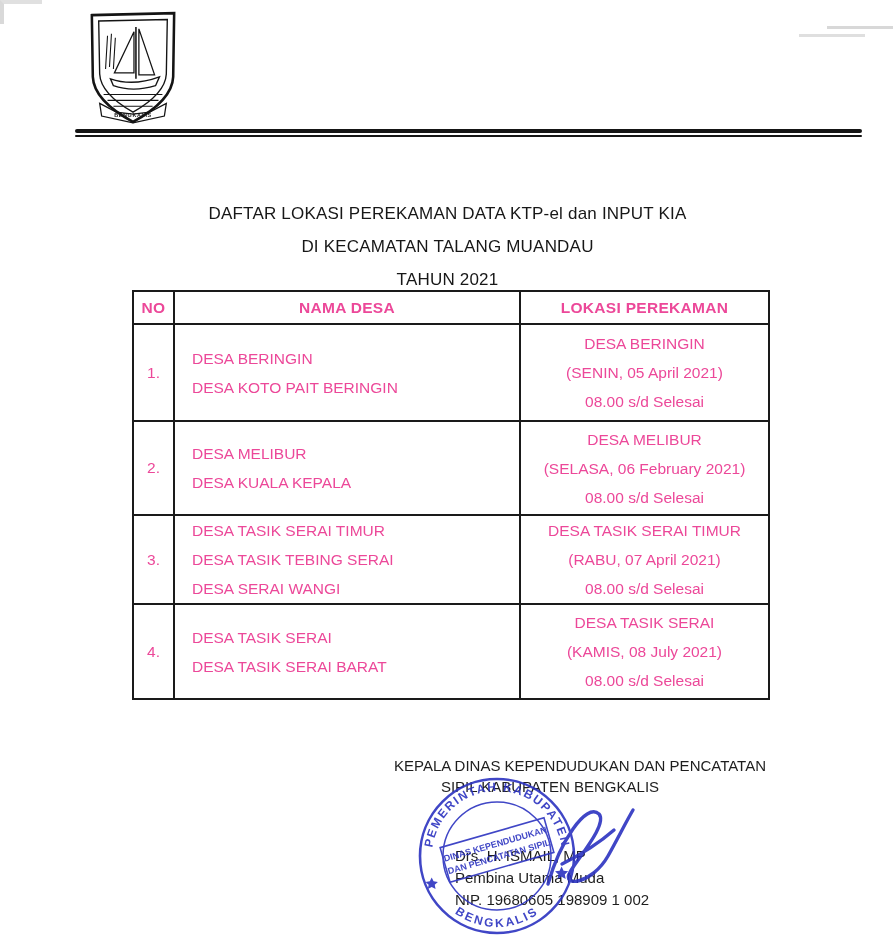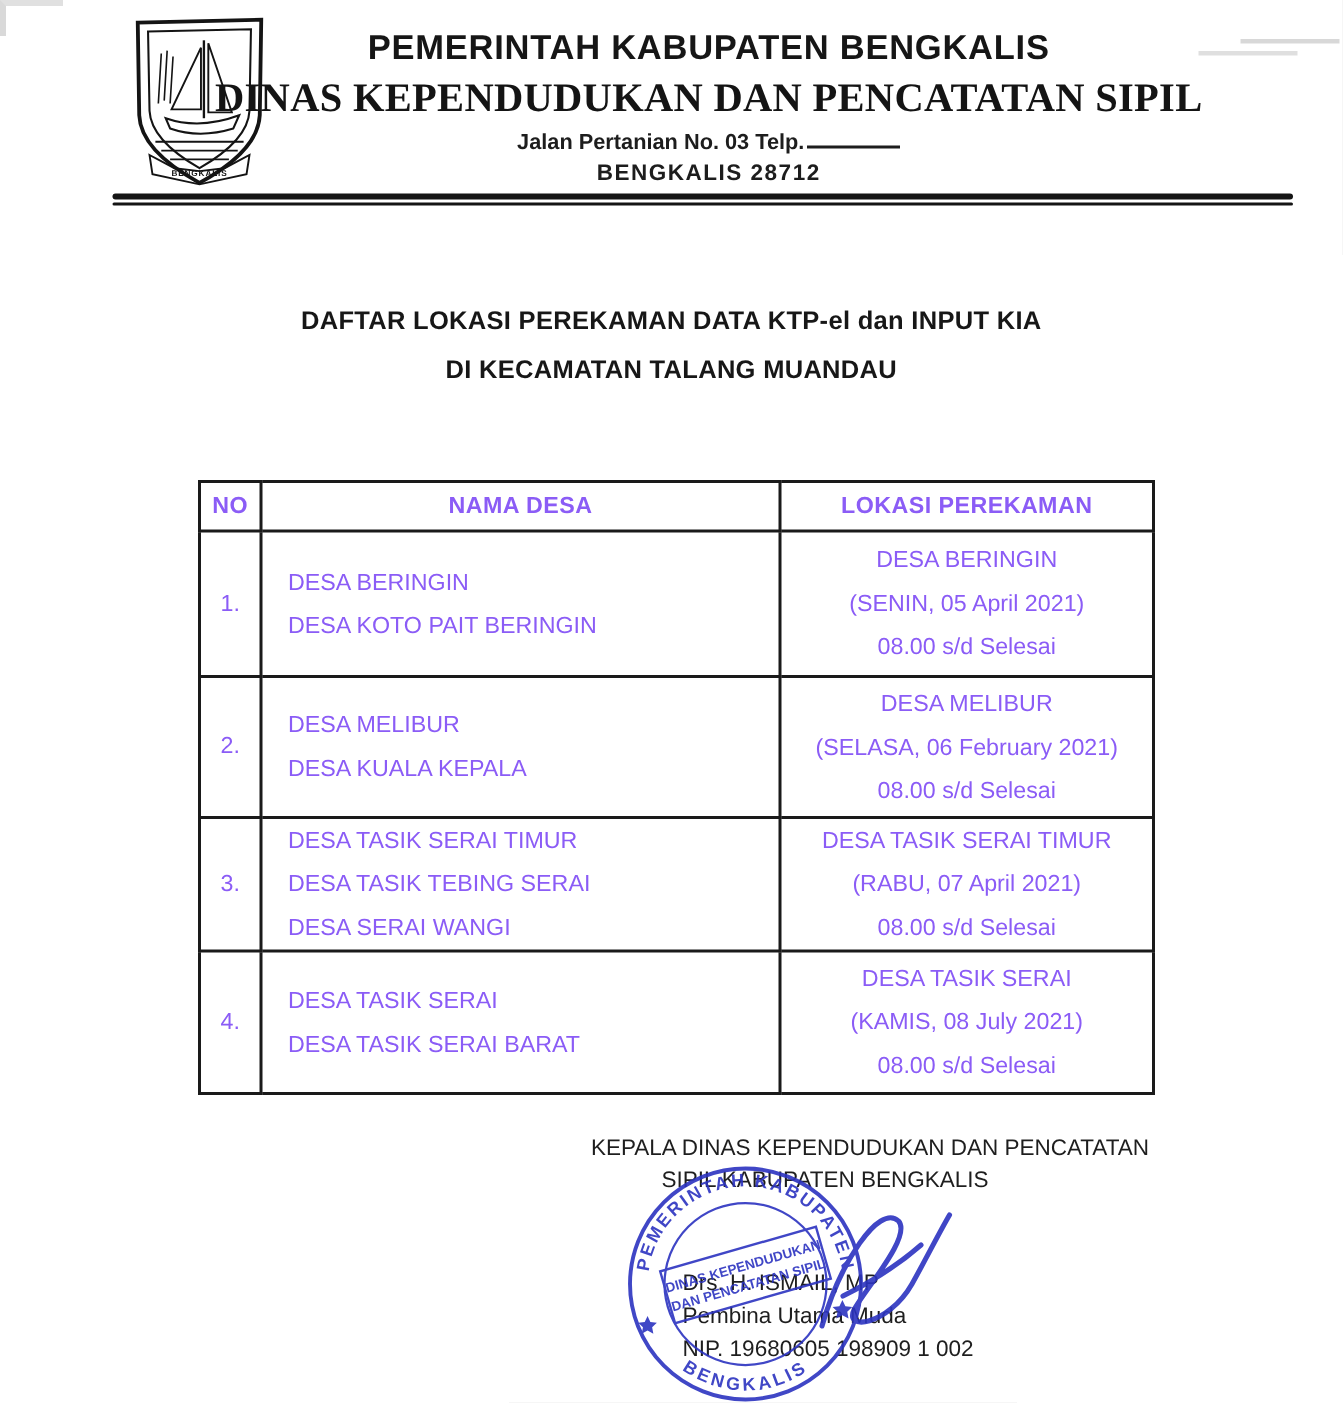--- a/index.html
+++ b/index.html
@@ -25,25 +25,25 @@
   .lh-addr { font-size:14.5px; font-weight:bold; margin-top:6px; color:#1d1d1d; }
   .telp-blank { display:inline-block; width:62px; border-bottom:2px solid #1d1d1d;
     height:12px; margin-left:2px; }
   .lh-city { font-size:15px; font-weight:bold; margin-top:4px; letter-spacing:1px; color:#1d1d1d; }
   .rule { position:absolute; left:75px; top:129px; width:787px; }
   .rule .r1 { height:4px; background:#151515; border-radius:2px; }
   .rule .r2 { height:2px; background:#151515; margin-top:2px; border-radius:1px; }
 
   
   .doc-title { position:absolute; left:0; top:197px; width:100%; text-align:center;
-    font-weight:bold; font-size:17px; color:#171717; line-height:33px; letter-spacing:.2px; }
-
-  
-  .rec-table { position:absolute; left:132px; top:320px; border-collapse:collapse;
-    table-layout:fixed; width:636px; font-size:15.5px; color:#8b5cf6; }
+    font-weight:normal; font-size:17px; color:#171717; line-height:33px; letter-spacing:.2px; }
+
+  
+  .rec-table { position:absolute; left:132px; top:290px; border-collapse:collapse;
+    table-layout:fixed; width:636px; font-size:15.5px; color:#ec4899; }
   .rec-table th, .rec-table td { border:2px solid #1a1a1a; vertical-align:middle; }
   .rec-table th { font-size:15.5px; font-weight:bold; height:33px; letter-spacing:.3px; }
   .col-no { width:41px; }
   .col-desa { width:346px; }
   .col-lokasi { width:249px; }
   td.no-cell { text-align:center; }
   td.desa-cell { padding-left:17px; }
   td.desa-cell .line { line-height:29px; }
   td.lokasi-cell { text-align:center; }
   td.lokasi-cell .line { line-height:29px; }
@@ -81,35 +81,30 @@
 
         <path d="M24,28 L22,62 M28,26 L26,60 M32,30 L30,62" stroke-width="1.1"></path>
 
         <path d="M20,88 H80 M24,94 H76 M30,100 H70" stroke-width="1.2"></path>
 
         <path d="M16,97 L33,106 L50,108 L67,106 L84,97 L82,110 L50,117 L18,110 Z" stroke-width="1.3"></path>
       </g>
       <text x="50" y="111" text-anchor="middle" font-size="5.6" letter-spacing="0.6" font-weight="bold" fill="#141414">BENGKALIS</text>
     </svg>
 
-    <div class="lh-text">
-      <div class="lh-line1">PEMERINTAH KABUPATEN BENGKALIS</div>
-      <div class="lh-line2">DINAS KEPENDUDUKAN DAN PENCATATAN SIPIL</div>
-      <div class="lh-addr"><span>Jalan Pertanian No. 03 Telp.</span><span class="telp-blank"></span></div>
-      <div class="lh-city">BENGKALIS  28712</div>
-    </div>
     <div class="rule">
       <div class="r1"></div>
         <div class="r2"></div>
     </div>
   </div>
 
   <div class="doc-title">
     <div>DAFTAR LOKASI PEREKAMAN DATA KTP-el dan INPUT KIA</div>
     <div>DI KECAMATAN TALANG MUANDAU</div>
+    <div>TAHUN 2021</div>
   </div>
 
   <table class="rec-table">
     <colgroup>
         <col class="col-no">
         <col class="col-desa">
         <col class="col-lokasi">
       </colgroup>
     <thead>
       <tr>

